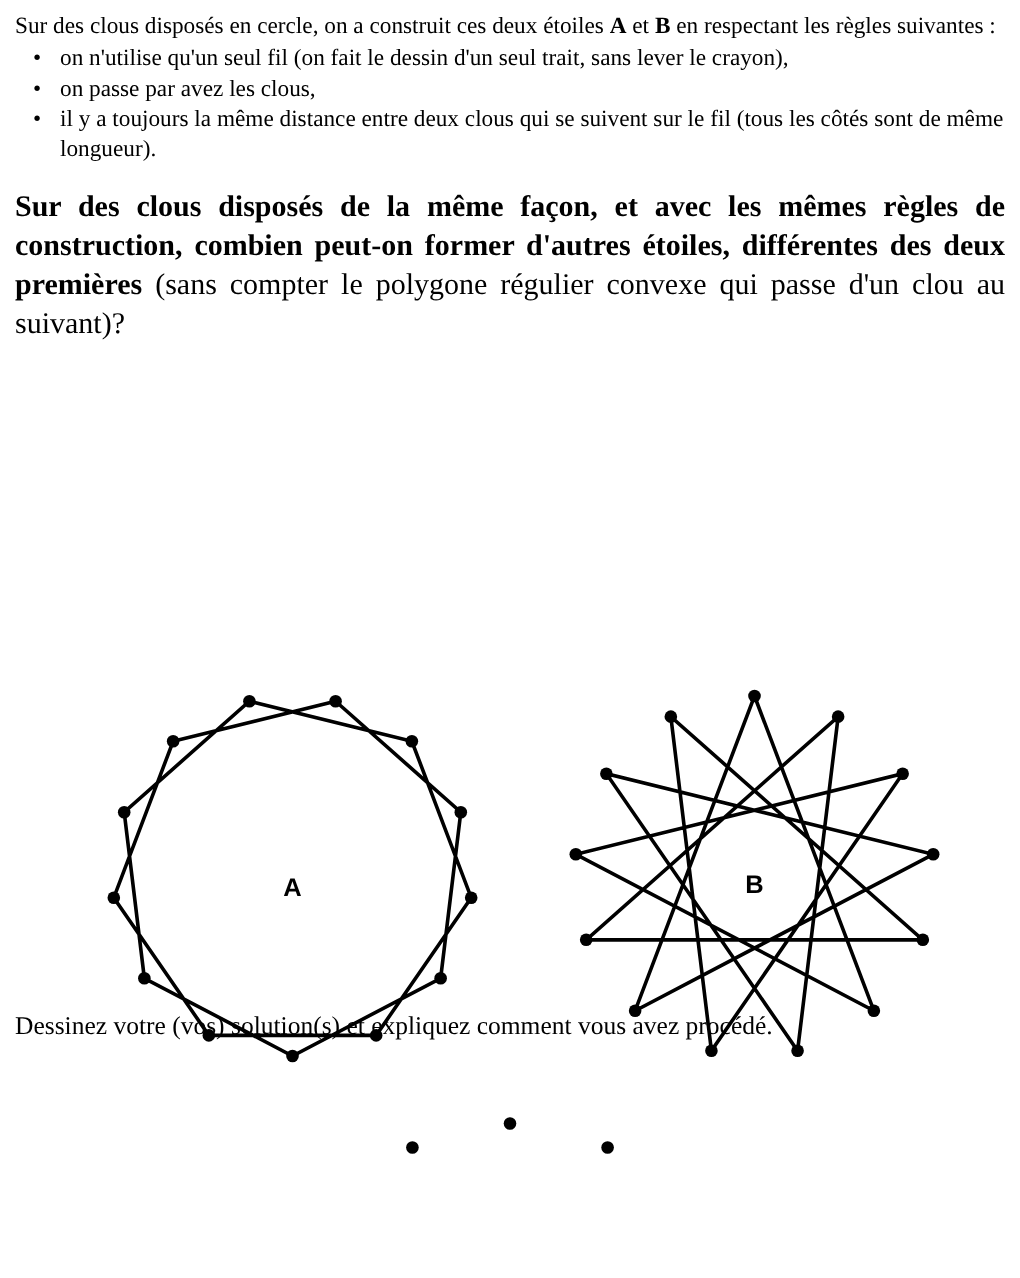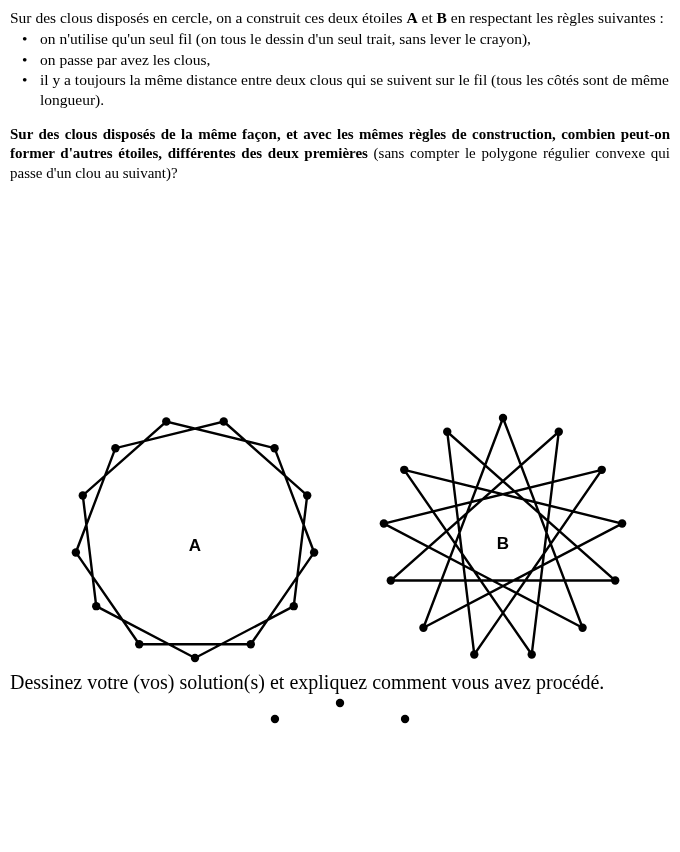--- a/index.html
+++ b/index.html
@@ -38,58 +38,58 @@
     line-height: 1.25;
     padding-left: 30px;
     margin-bottom: 1px;
   }
   .bullets li .dot {
     position: absolute;
     left: 12px;
     top: 0;
   }
   .question {
-    font-size: 15px;
+    font-size: 20px;
     line-height: 1.3;
     margin: 16px 0 0 0;
     text-align: justify;
   }
   .question b {
     font-weight: bold;
   }
   .figures {
     position: relative;
     width: 660px;
     height: 560px;
     margin-top: 10px;
   }
   .figures svg {
     display: block;
   }
   .footer {
     position: absolute;
     left: 10px;
     bottom: 18px;
-    font-size: 20px;
+    font-size: 17px;
   }
   .bold-inline { font-weight: bold; }
 </style>
 </head>
 <body>
 
 <div class="page">
 
   <p class="intro">
     <span>Sur des clous disposés en cercle, on a construit ces deux étoiles </span><span class="bold-inline">A</span><span> et </span><span class="bold-inline">B</span><span> en respectant les règles suivantes :</span>
   </p>
 
   <ul class="bullets">
     <li>
       <span class="dot">•</span>
-      <span>on n'utilise qu'un seul fil (on tous le dessin d'un seul trait, sans lever le crayon),</span>
+      <span>on n'utilise qu'un seul fil (on fait le dessin d'un seul trait, sans lever le crayon),</span>
     </li>
     <li>
       <span class="dot">•</span>
       <span>on passe par avez les clous,</span>
     </li>
     <li>
       <span class="dot">•</span>
       <span>il y a toujours la même distance entre deux clous qui se suivent sur le fil (tous les côtés sont de même longueur).</span>
     </li>
   </ul>

